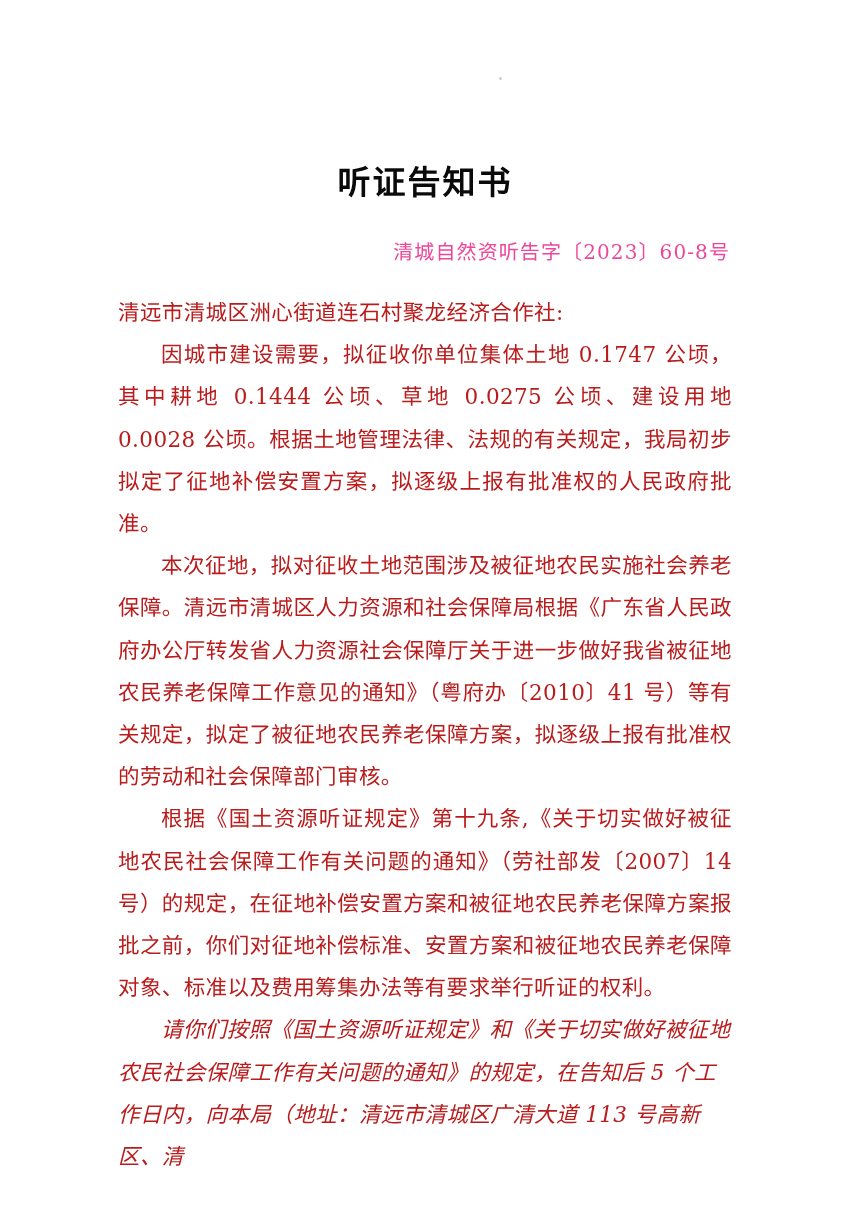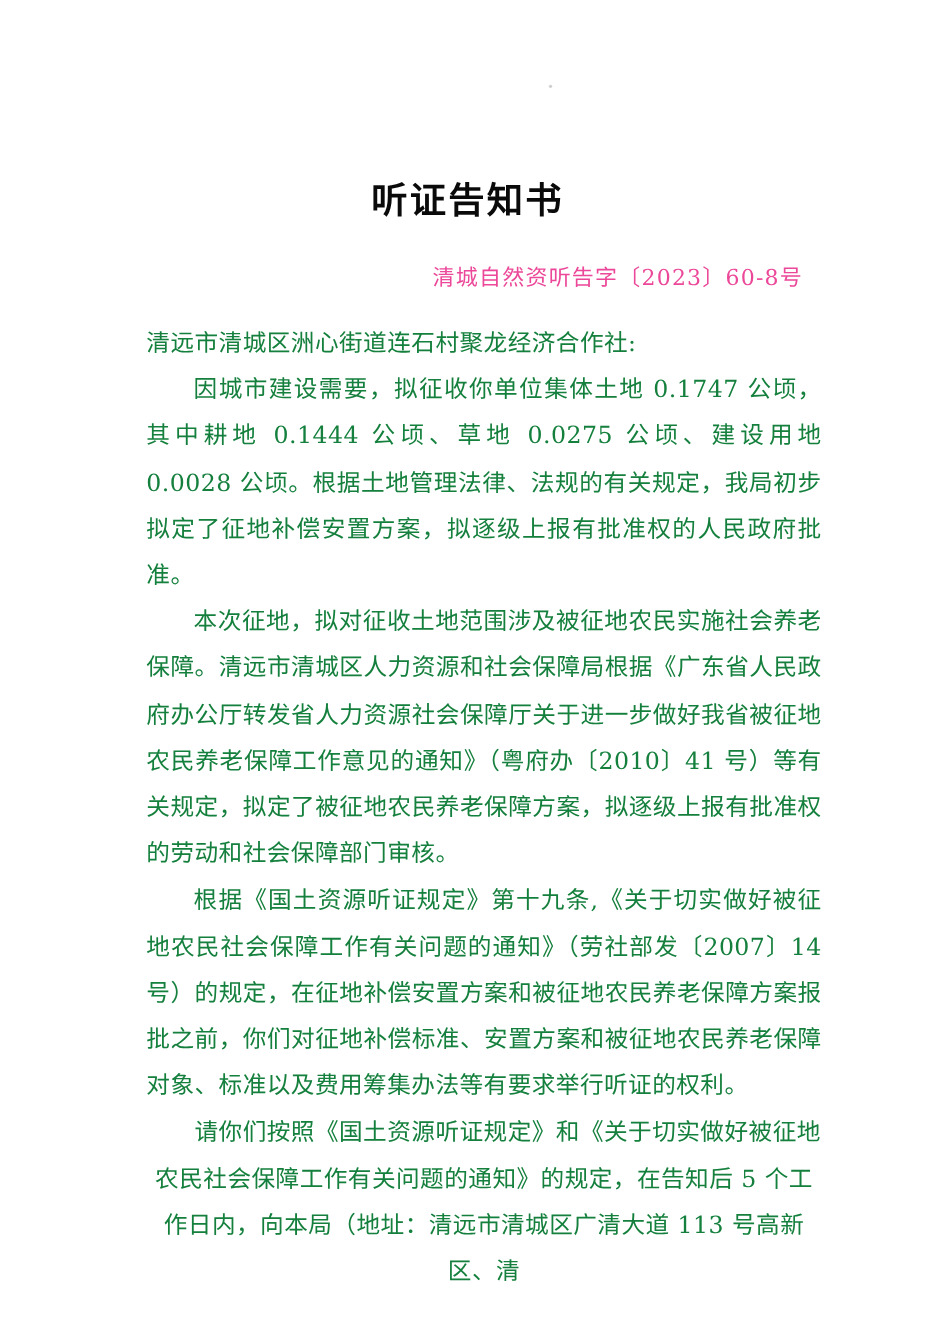--- a/index.html
+++ b/index.html
@@ -57,41 +57,42 @@
     font-size: 20px;
     letter-spacing: 1.1px;
     line-height: 1.3;
     white-space: nowrap;
     color: #ec4899;
   }
 
   
   .body-block {
     position: absolute;
-    left: 133px;
+    left: 118px;
     top: 292px;
     width: 614px;
     font-size: 21.5px;
     line-height: 42.2px;
     text-align: justify;
     text-justify: inter-ideograph;
     letter-spacing: 0.4px;
-    color: #15803d;
+    color: #b91c1c;
   }
   .addressee {
     margin: 0 0 0 0;
     text-indent: 0;
     white-space: nowrap;
   }
   .para {
     margin: 0;
     text-indent: 2em;
   }
   .para.last {
-    text-align: center;
+    text-align: left;
+    font-style: italic;
   }
 </style>
 </head>
 <body>
 
 <div class="page">
 
   <div class="speck"></div>
 
   <div class="doc-title">听证告知书</div>

